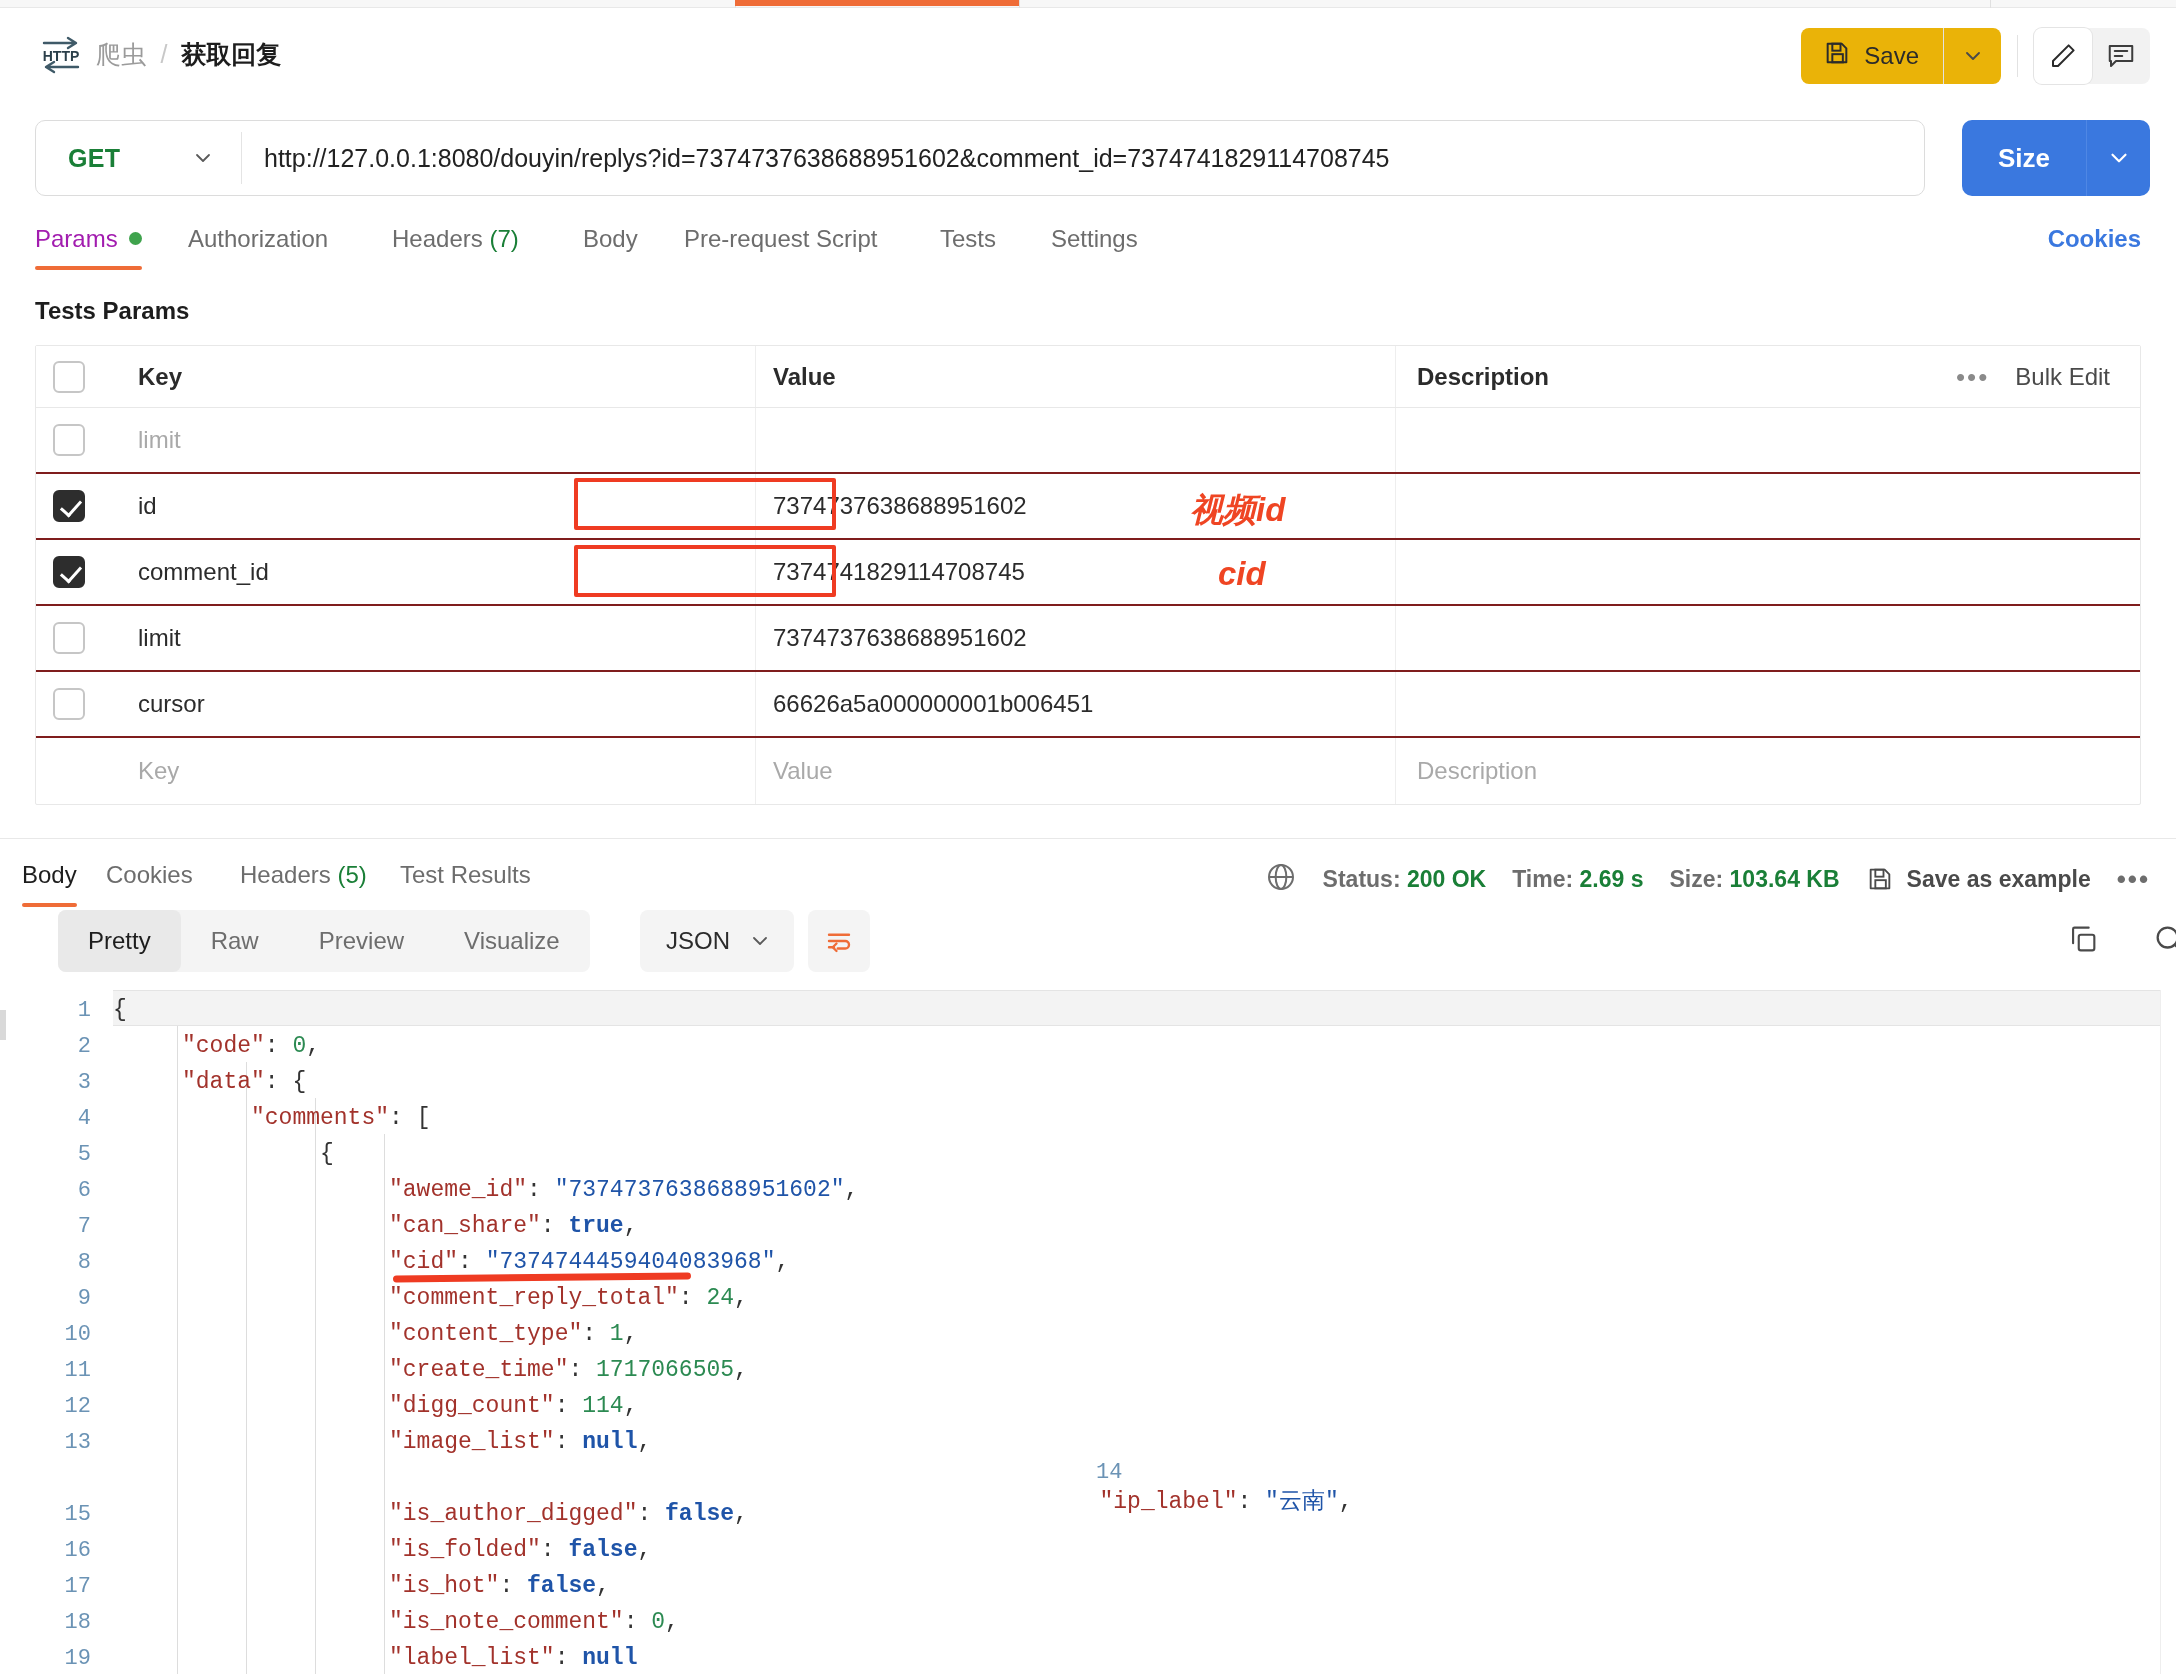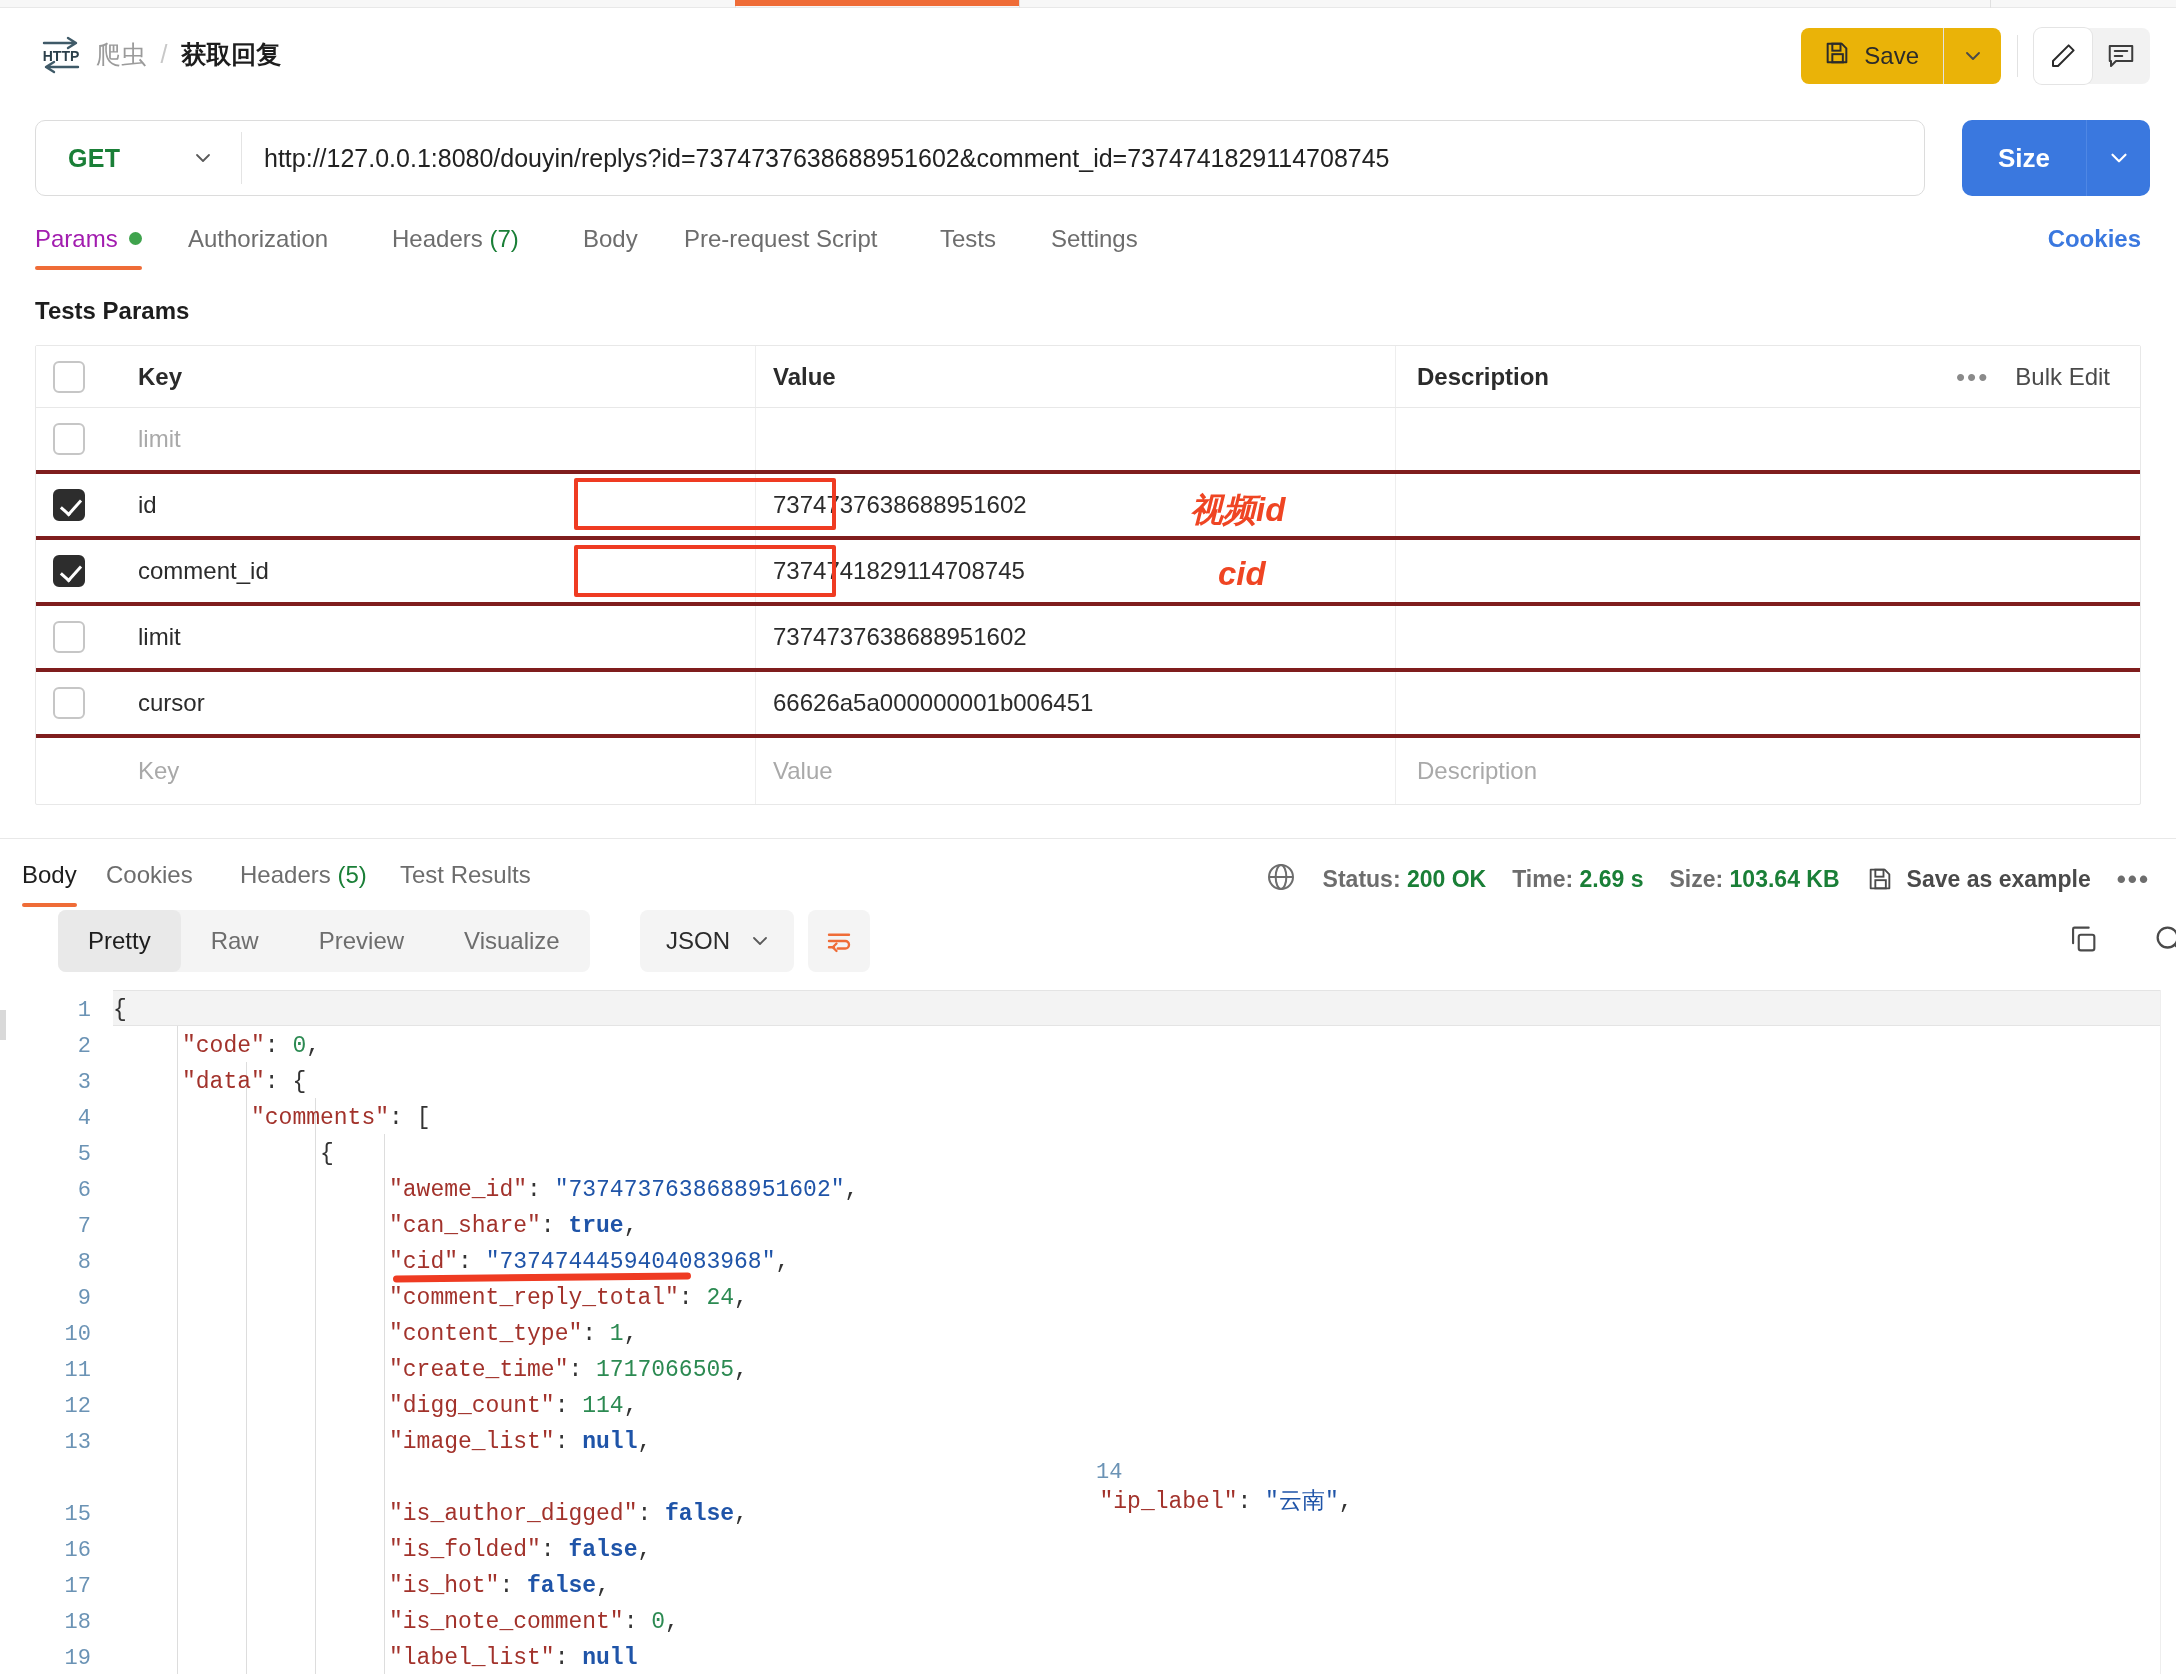--- a/index.html
+++ b/index.html
@@ -61,21 +61,21 @@
   .tab.active { color:#a21caf; }
   .tab .und { position:absolute; left:0; right:0; bottom:-17px; height:4px; background:#ef6c37; border-radius:2px; }
   .greendot { display:inline-block; width:13px; height:13px; border-radius:50%; background:#3fa34d; margin-left:11px; vertical-align:2px; }
   .cnt { color:#1a7f37; }
   .cookies-link { position:absolute; right:35px; top:0; font-size:24px; color:#3a78df; font-weight:bold; cursor:pointer; }
 
   .qp-title { position:absolute; left:35px; top:297px; font-size:24px; color:#1d1d1d; font-weight:bold; }
 
   
   .table { position:absolute; left:35px; top:345px; width:2106px; border:1px solid #e8e8e8; border-radius:2px; }
-  .trow { display:flex; height:66px; border-bottom:4px solid #7f1d1d; align-items:center; }
+  .trow { display:flex; height:66px; border-bottom:2px solid #7f1d1d; align-items:center; }
   .trow:last-child { border-bottom:none; }
   .trow.head { height:62px; background:#fff; border-bottom:1px solid #e8e8e8; }
   .c-chk { width:66px; display:flex; align-items:center; justify-content:center; flex:0 0 66px; }
   .c-key { flex:0 0 653px; padding-left:36px; font-size:24px; color:#2b2b2b; overflow:hidden; white-space:nowrap; }
   .c-val { flex:0 0 640px; padding-left:18px; font-size:24px; color:#2b2b2b; position:relative; height:100%; display:flex; align-items:center; }
   .c-desc { flex:1; padding-left:22px; font-size:24px; color:#2b2b2b; position:relative; height:100%; display:flex; align-items:center; }
   .colline { position:absolute; left:0; top:0; bottom:0; width:1px; background:#eeeeee; }
   .trow.head .c-key, .trow.head .c-val, .trow.head .c-desc { font-weight:bold; color:#2b2b2b; }
   .muted { color:#a9a9a9; }
   .chk { width:32px; height:32px; border:2px solid #c6c6c6; border-radius:6px; background:#fff; cursor:pointer; }

